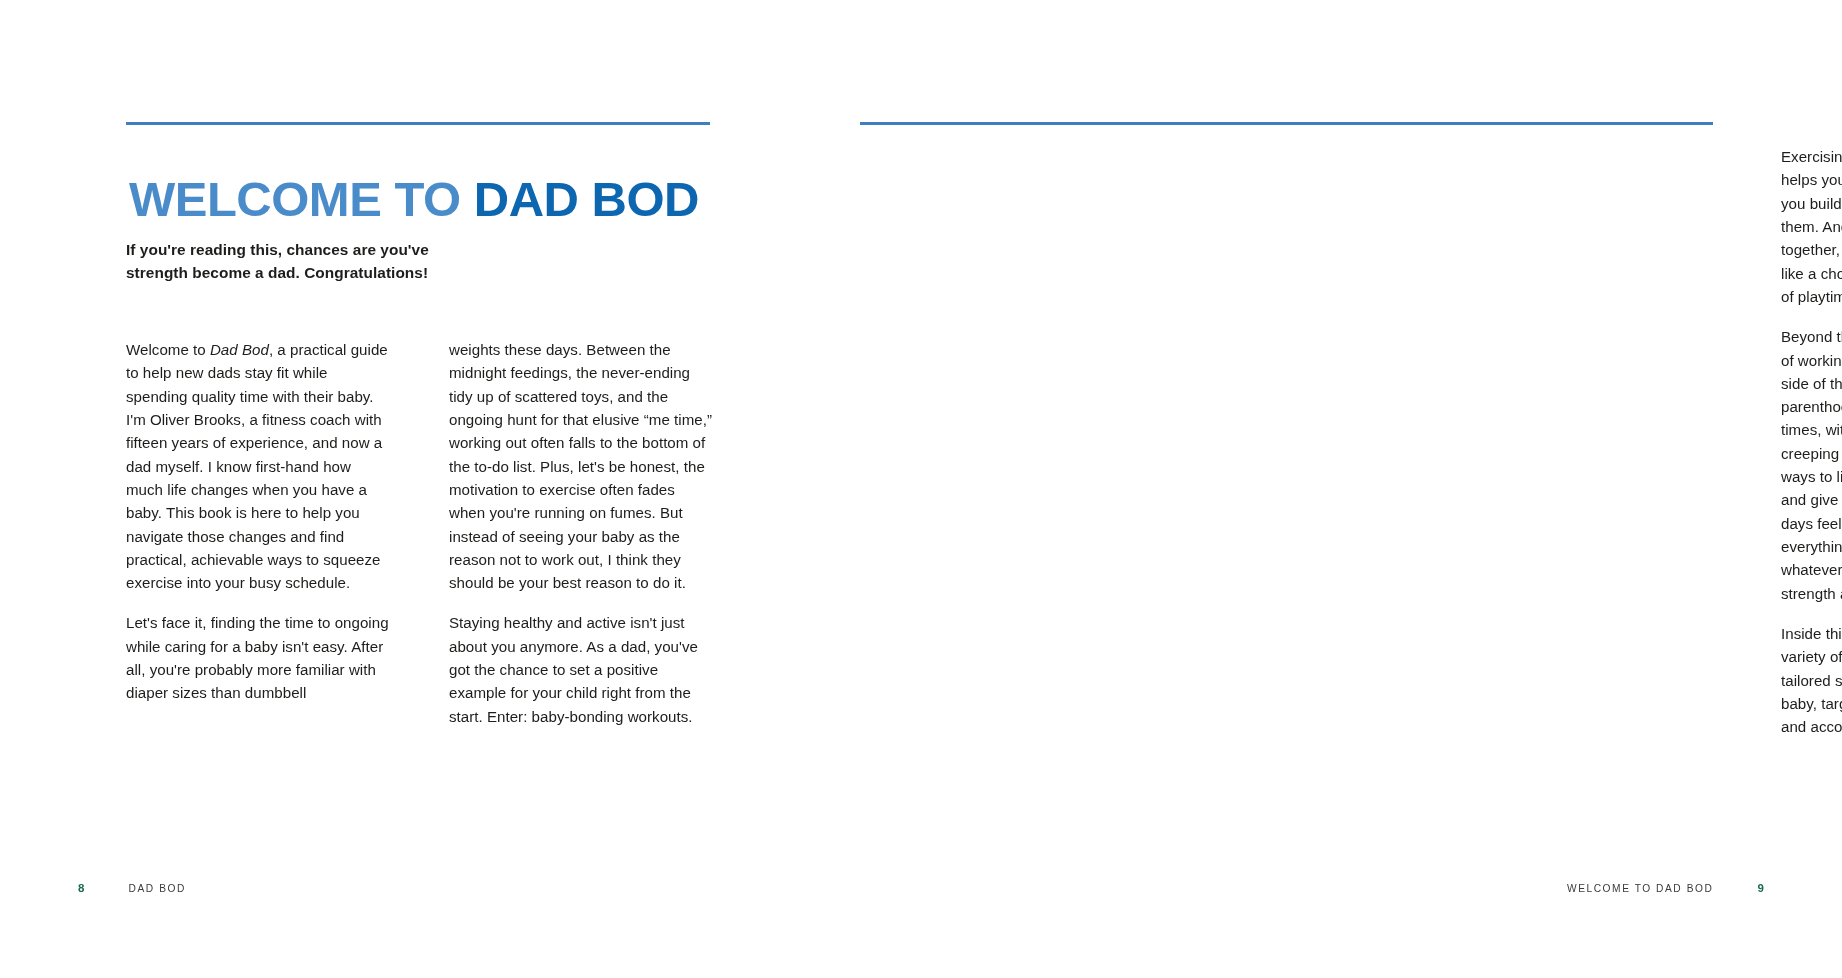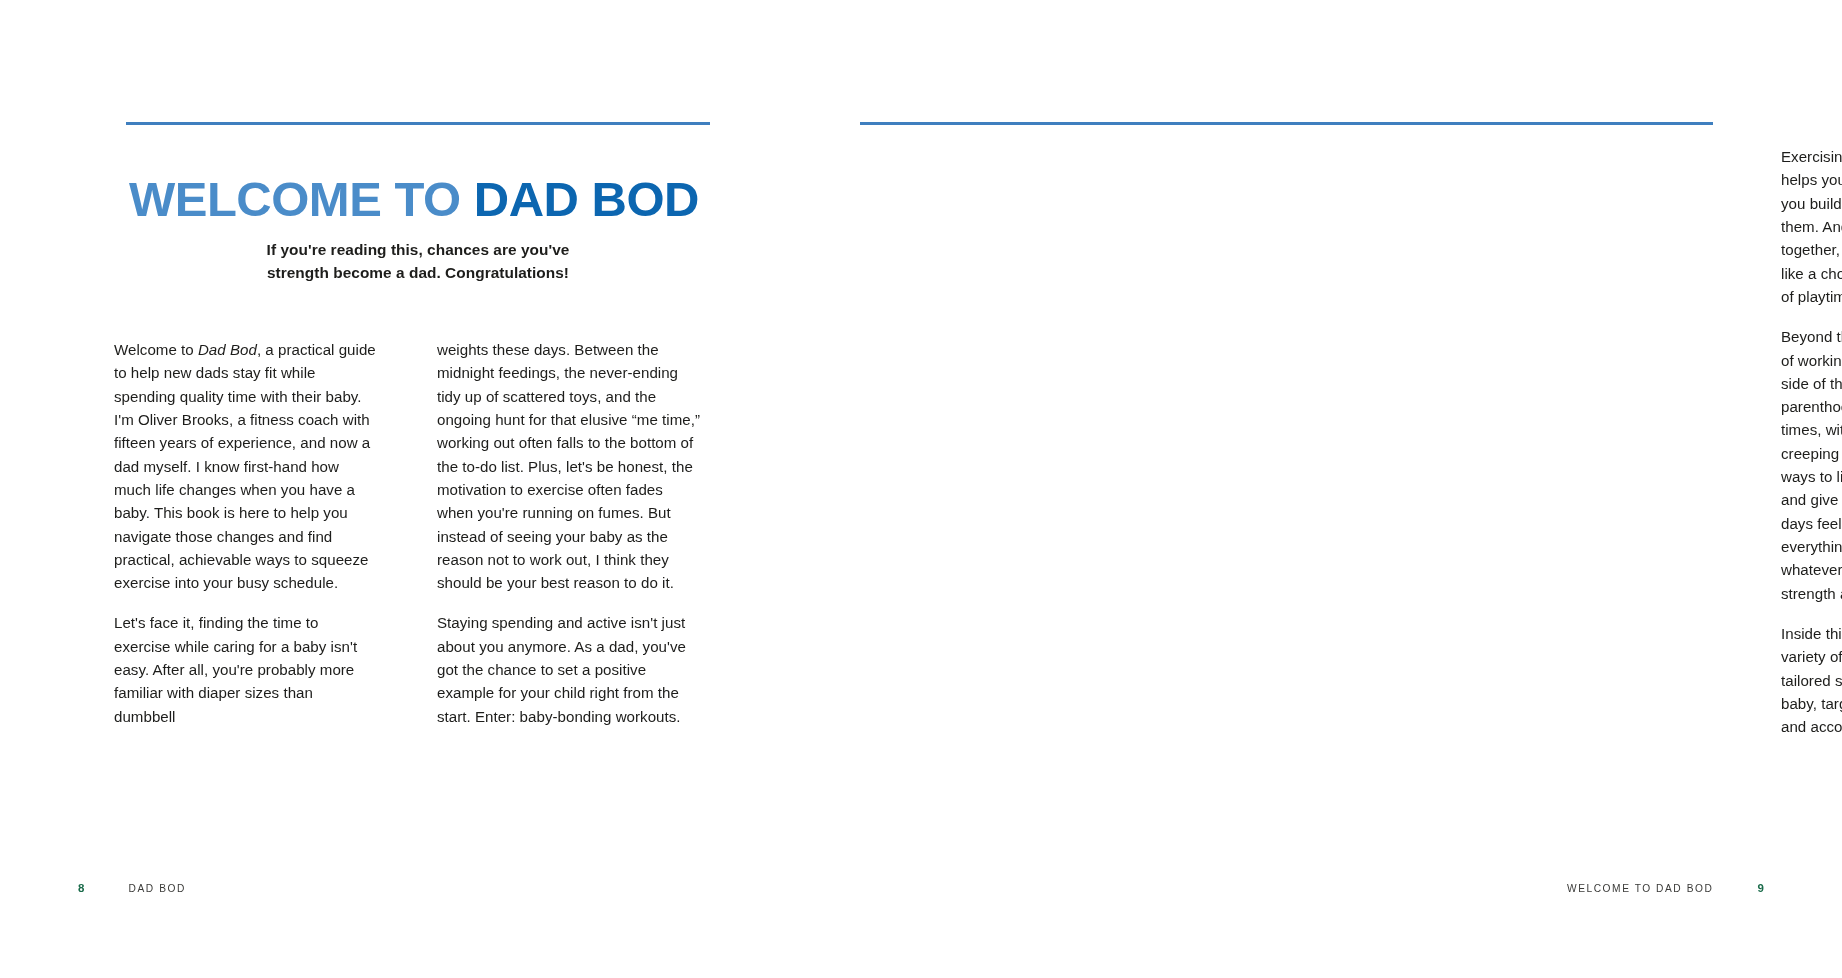--- a/index.html
+++ b/index.html
@@ -55,36 +55,35 @@
   }
   .title-part-a { color: #4a8cc9; }
   .title-part-b { color: #0c66b0; }
 
   
   .deck {
     position: absolute;
     left: 126px;
     top: 238px;
     width: 584px;
-    text-align: center;
     font-size: 15.4px;
     font-weight: 700;
     line-height: 1.52;
     color: #1d1d1b;
     letter-spacing: 0.05px;
   }
   .deck-line { display: block; }
 
   
   .cols {
     position: absolute;
     display: flex;
   }
   .cols-left {
-    left: 114px;
+    left: 126px;
     top: 338px;
     width: 586px;
     gap: 59px;
   }
   .cols-right {
     left: 860px;
     top: 145px;
     width: 588px;
     gap: 59px;
   }
@@ -143,25 +142,25 @@
     <h1 class="chapter-title"><span class="title-part-a">WELCOME TO </span><span class="title-part-b">DAD BOD</span></h1>
 
     <div class="deck">
       <span class="deck-line">If you're reading this, chances are you've</span>
       <span class="deck-line">strength become a dad. Congratulations!</span>
     </div>
 
     <div class="cols cols-left">
       <div class="col">
           <p><span>Welcome to </span><em>Dad Bod</em><span>, a practical guide to help new dads stay fit while spending quality time with their baby. I'm Oliver Brooks, a fitness coach with fifteen years of experience, and now a dad myself. I know first-hand how much life changes when you have a baby. This book is here to help you navigate those changes and find practical, achievable ways to squeeze exercise into your busy schedule.</span></p>
-          <p><span>Let's face it, finding the time to exercise while caring for a baby isn't easy. After all, you're probably more familiar with diaper sizes than dumbbell</span></p>
+          <p><span>Let's face it, finding the time to ongoing while caring for a baby isn't easy. After all, you're probably more familiar with diaper sizes than dumbbell</span></p>
         </div>
       <div class="col">
           <p><span>weights these days. Between the midnight feedings, the never-ending tidy up of scattered toys, and the ongoing hunt for that elusive “me time,” working out often falls to the bottom of the to-do list. Plus, let's be honest, the motivation to exercise often fades when you're running on fumes. But instead of seeing your baby as the reason not to work out, I think they should be your best reason to do it.</span></p>
-          <p><span>Staying spending and active isn't just about you anymore. As a dad, you've got the chance to set a positive example for your child right from the start. Enter: baby-bonding workouts.</span></p>
+          <p><span>Staying healthy and active isn't just about you anymore. As a dad, you've got the chance to set a positive example for your child right from the start. Enter: baby-bonding workouts.</span></p>
         </div>
     </div>
 
     <div class="footer footer-left">
       <span class="folio">8</span>
       <span class="running-head">DAD BOD</span>
     </div>
 
   </div>
 

